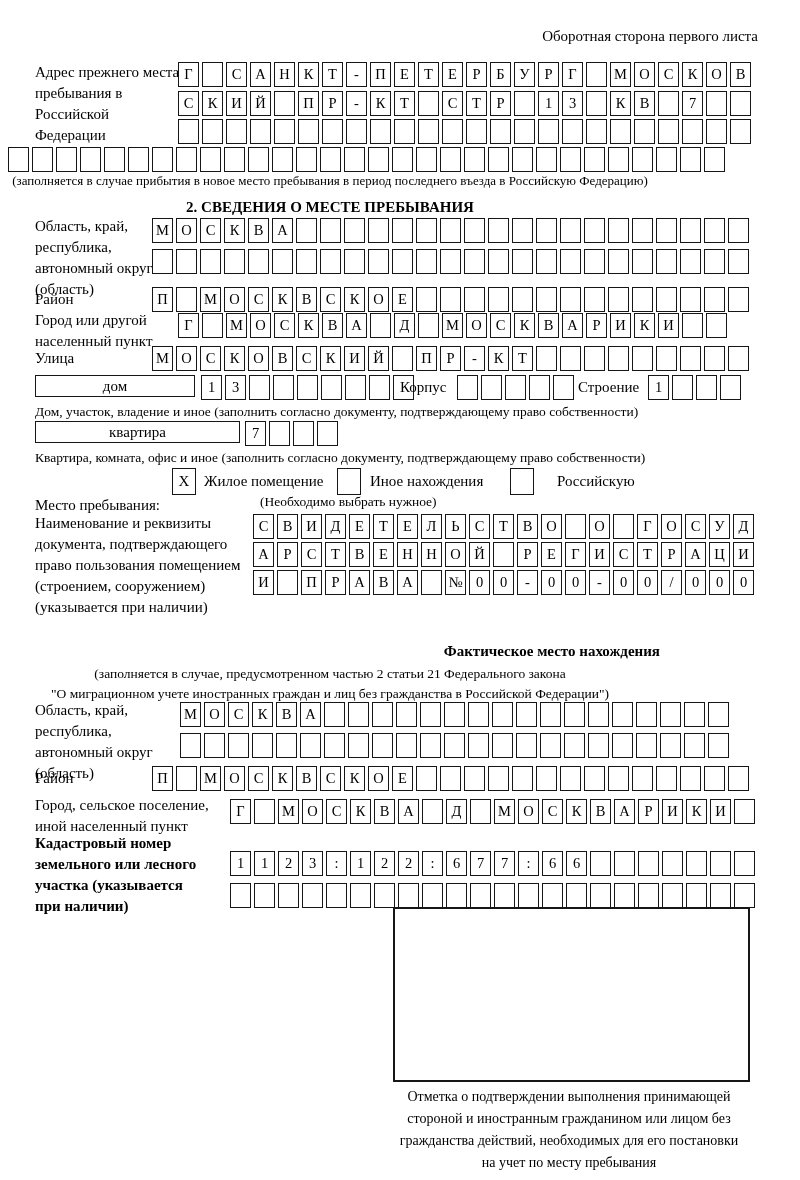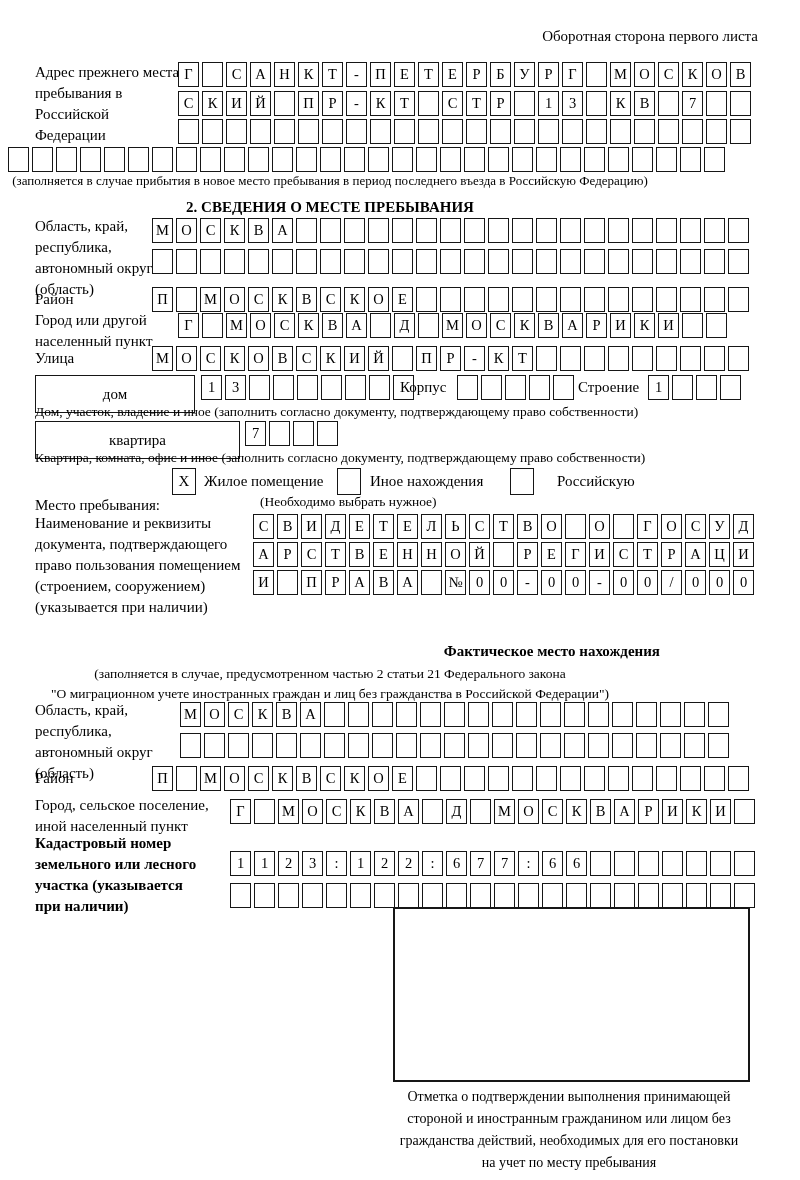--- a/index.html
+++ b/index.html
@@ -13,21 +13,21 @@
   .caption2{font-size:13.5px;}
   .bold{font-weight:bold;}
   .center{left:0;width:660px;text-align:center;}
   .cellrow{position:absolute;display:flex;gap:3px;}
   .cell{
     width:21px;height:25px;box-sizing:border-box;border:1.6px solid #161616;
     display:flex;align-items:center;justify-content:center;
     font-size:14.5px;background:#fff;flex:0 0 auto;
   }
   .wide-rect{
-    position:absolute;box-sizing:border-box;border:1.6px solid #161616;height:38px;
+    position:absolute;box-sizing:border-box;border:1.6px solid #161616;height:22px;
     display:flex;align-items:center;justify-content:center;font-size:15px;background:#fff;
   }
   .checkbox{
     position:absolute;width:24px;height:27px;box-sizing:border-box;border:1.6px solid #161616;
     display:flex;align-items:center;justify-content:center;font-size:15px;background:#fff;
   }
   .stamp-box{position:absolute;box-sizing:border-box;border:2px solid #161616;background:#fff;}
   .stamp-caption{position:absolute;left:378px;width:382px;text-align:center;font-size:14px;line-height:22px;}
 </style>
 </head>

